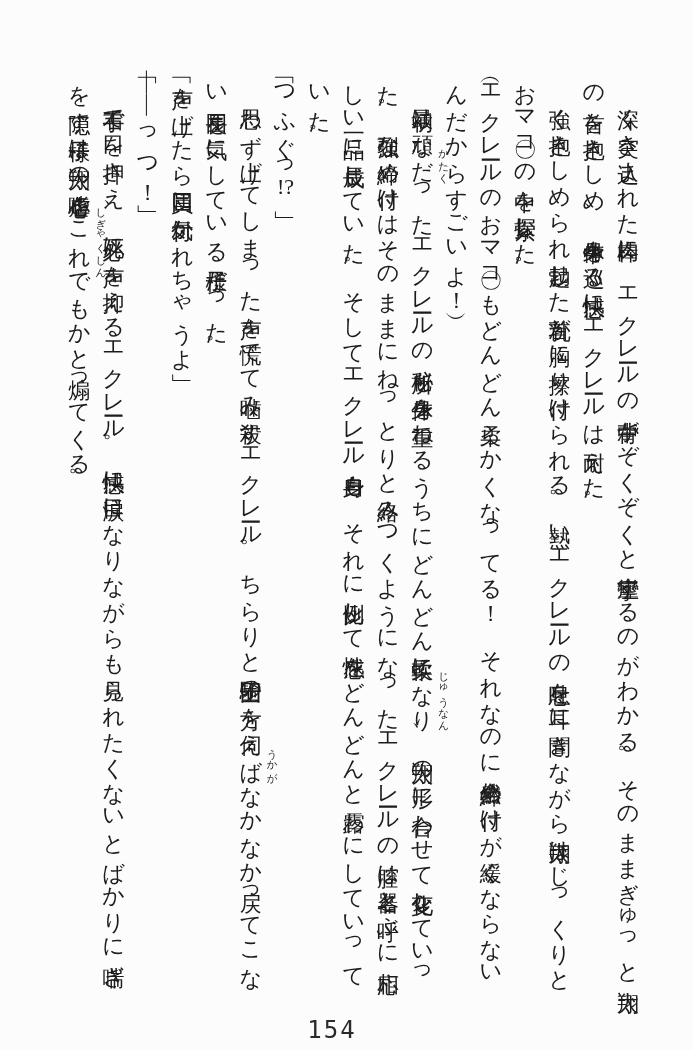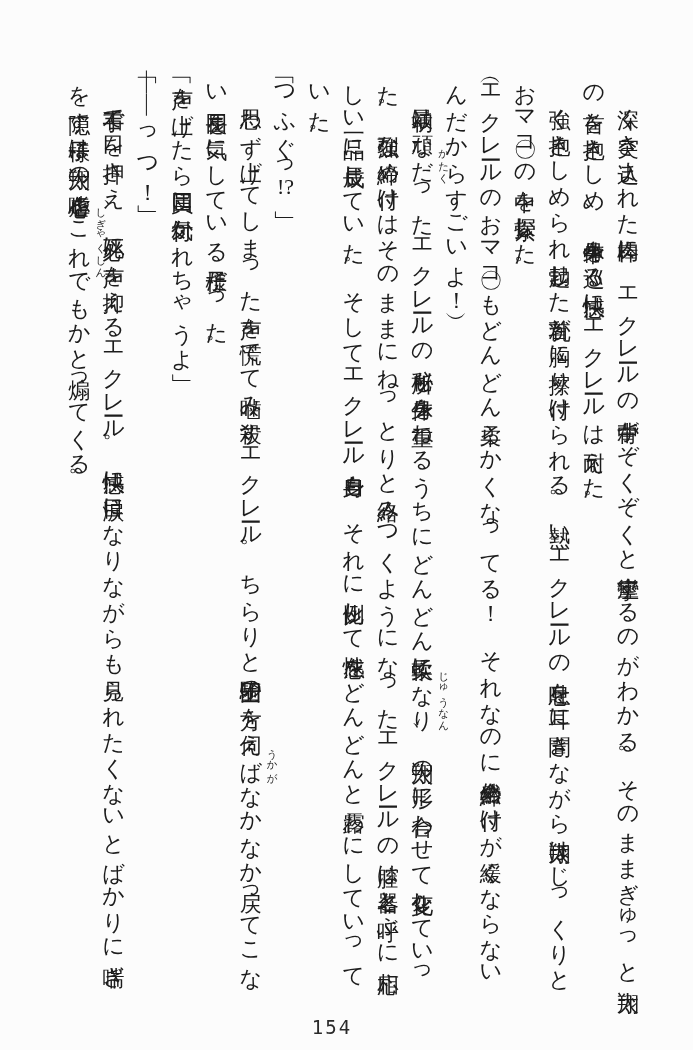--- a/index.html
+++ b/index.html
@@ -61,21 +61,21 @@
     -webkit-text-combine: horizontal;
     letter-spacing: 0;
   }
   .page-number {
     position: absolute;
     left: 306px;
     top: 1016px;
     width: 52px;
     text-align: center;
     font-family: "DejaVu Sans Mono", "Liberation Mono", monospace;
-    font-size: 19px;
+    font-size: 24px;
     letter-spacing: 2px;
     color: #2a2a2a;
   }
 </style>
 </head>
 <body style="background: rgb(252, 252, 252);">
 
 <div class="page" style="background: rgb(252, 252, 252); color: rgb(28, 28, 28);">
   <div class="page-text" id="page-text">
       <p class="indent">深く突き込まれた肉棒に、エクレールの背中がぞくぞくと痙攣するのがわかる。そのままぎゅっと翔太の首を抱きしめ、身体中を巡る快感にエクレールは耐えた。</p>

